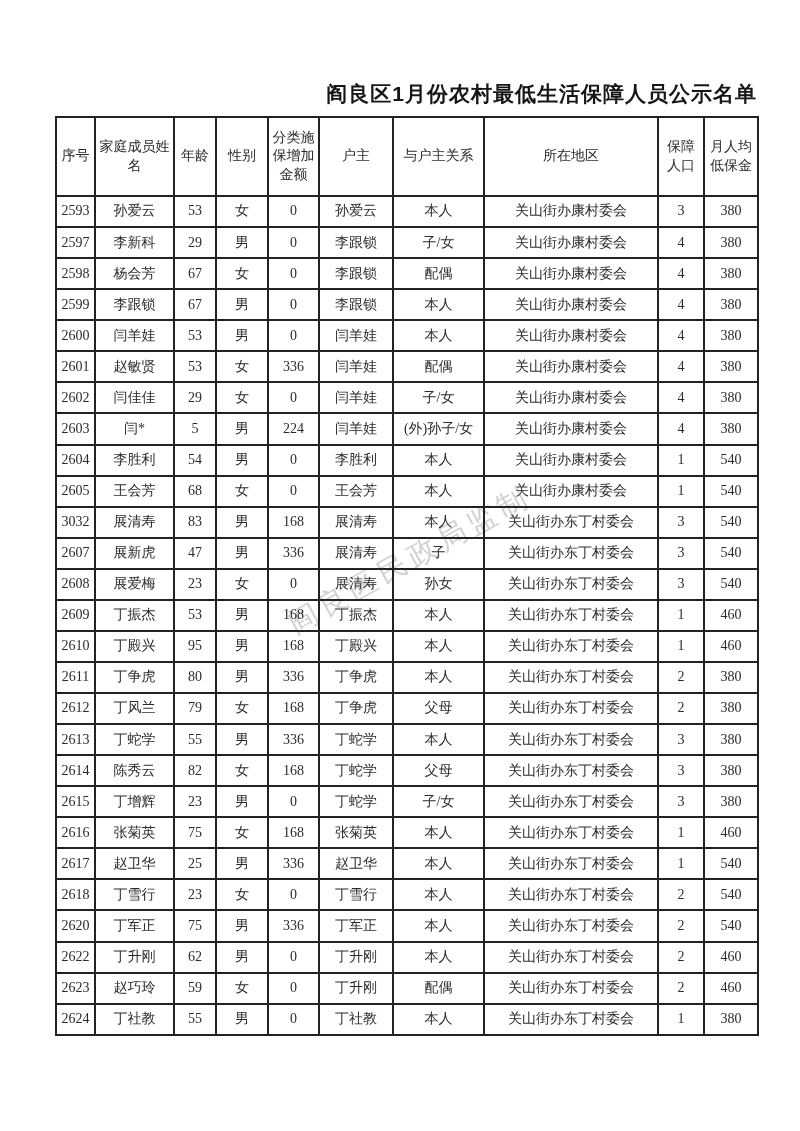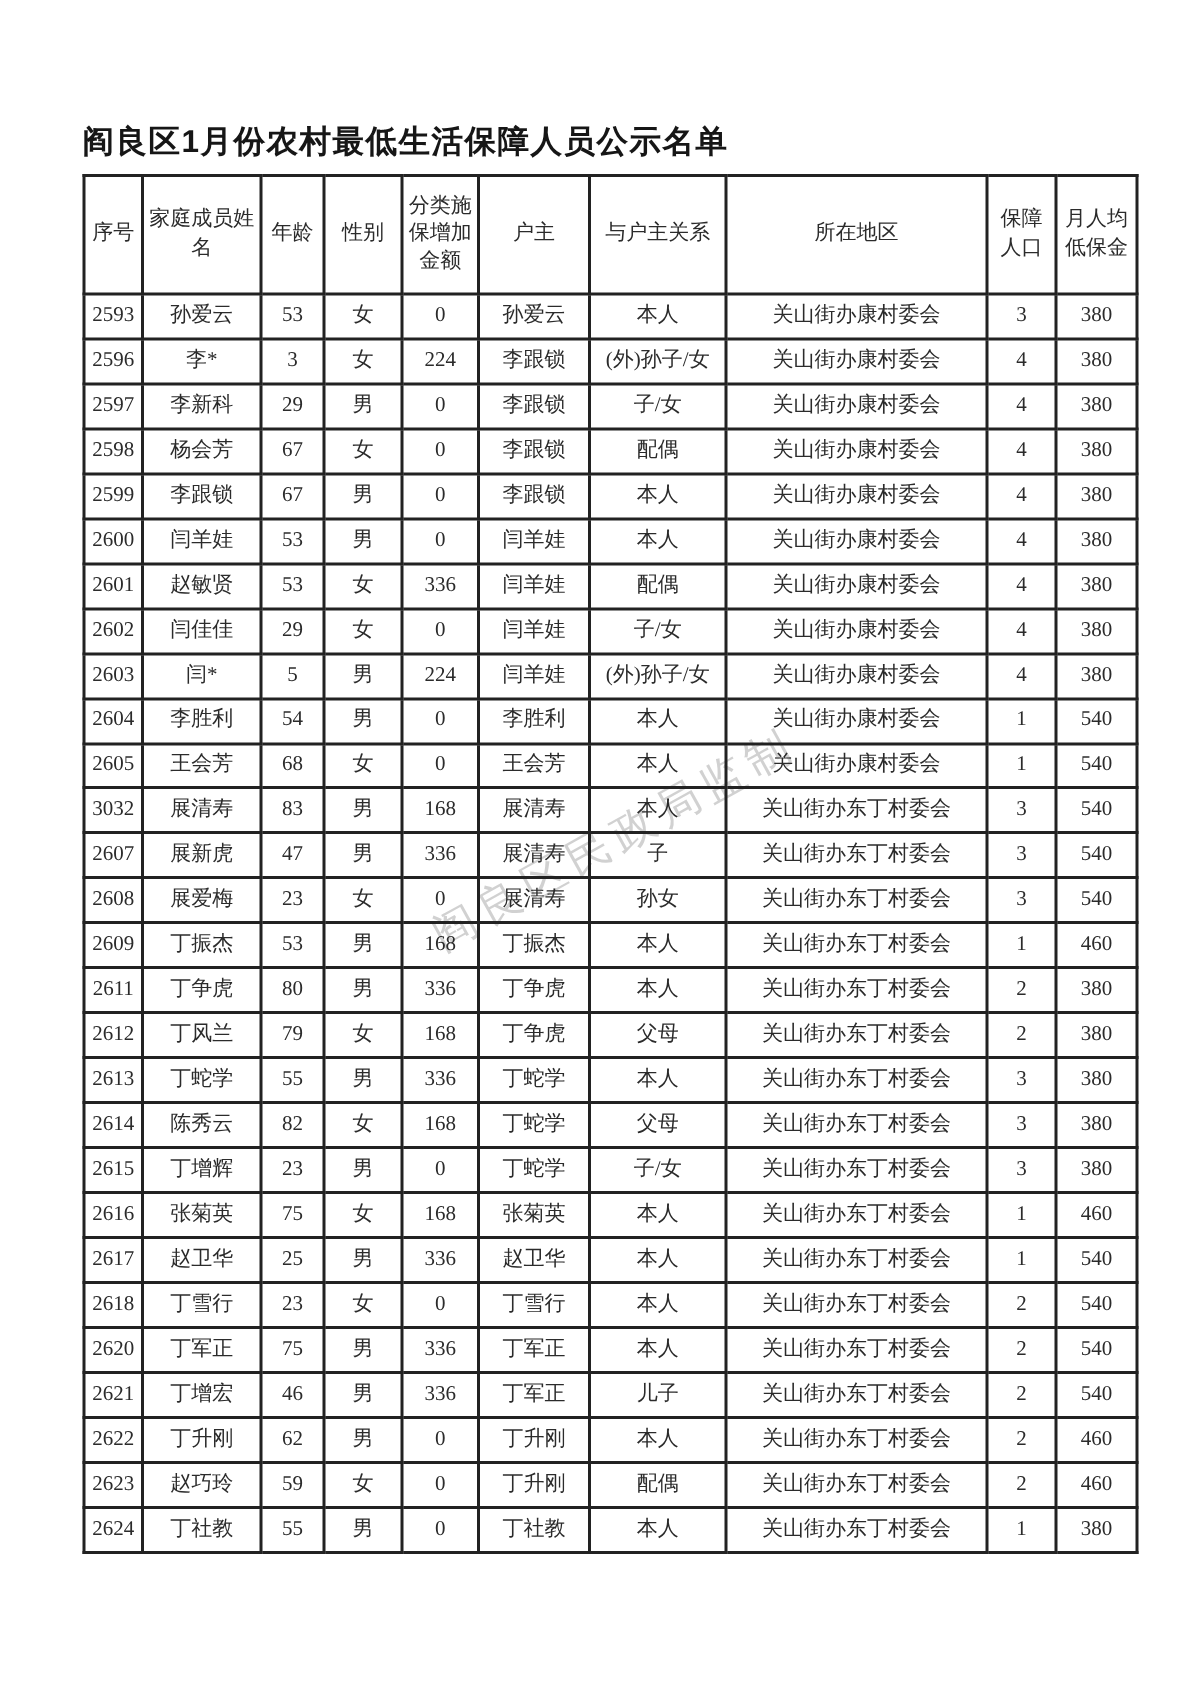--- a/index.html
+++ b/index.html
@@ -14,21 +14,21 @@
     background: #ffffff;
     overflow: hidden;
     font-family: "Liberation Serif", "DejaVu Serif", serif;
     color: #262626;
   }
   .doc-title {
     position: absolute;
     top: 80px;
     left: 55px;
     width: 702px;
-    text-align: left;
+    text-align: right;
     font-family: "Liberation Sans", "DejaVu Sans", sans-serif;
     font-size: 21px;
     font-weight: bold;
     color: #161616;
     letter-spacing: 1px;
   }
   .watermark {
     position: absolute;
     top: 540px;
     left: 270px;
@@ -123,32 +123,20 @@
           <td>53</td>
           <td>女</td>
           <td>0</td>
           <td>孙爱云</td>
           <td>本人</td>
           <td>关山街办康村委会</td>
           <td>3</td>
           <td>380</td>
         </tr>
         <tr>
-          <td>2596</td>
-          <td>李*</td>
-          <td>3</td>
-          <td>女</td>
-          <td>224</td>
-          <td>李跟锁</td>
-          <td>(外)孙子/女</td>
-          <td>关山街办康村委会</td>
-          <td>4</td>
-          <td>380</td>
-        </tr>
-        <tr>
           <td>2597</td>
           <td>李新科</td>
           <td>29</td>
           <td>男</td>
           <td>0</td>
           <td>李跟锁</td>
           <td>子/女</td>
           <td>关山街办康村委会</td>
           <td>4</td>
           <td>380</td>
@@ -291,20 +279,32 @@
           <td>53</td>
           <td>男</td>
           <td>168</td>
           <td>丁振杰</td>
           <td>本人</td>
           <td>关山街办东丁村委会</td>
           <td>1</td>
           <td>460</td>
         </tr>
         <tr>
+          <td>2610</td>
+          <td>丁殿兴</td>
+          <td>95</td>
+          <td>男</td>
+          <td>168</td>
+          <td>丁殿兴</td>
+          <td>本人</td>
+          <td>关山街办东丁村委会</td>
+          <td>1</td>
+          <td>460</td>
+        </tr>
+        <tr>
           <td>2611</td>
           <td>丁争虎</td>
           <td>80</td>
           <td>男</td>
           <td>336</td>
           <td>丁争虎</td>
           <td>本人</td>
           <td>关山街办东丁村委会</td>
           <td>2</td>
           <td>380</td>
@@ -399,32 +399,20 @@
           <td>75</td>
           <td>男</td>
           <td>336</td>
           <td>丁军正</td>
           <td>本人</td>
           <td>关山街办东丁村委会</td>
           <td>2</td>
           <td>540</td>
         </tr>
         <tr>
-          <td>2621</td>
-          <td>丁增宏</td>
-          <td>46</td>
-          <td>男</td>
-          <td>336</td>
-          <td>丁军正</td>
-          <td>儿子</td>
-          <td>关山街办东丁村委会</td>
-          <td>2</td>
-          <td>540</td>
-        </tr>
-        <tr>
           <td>2622</td>
           <td>丁升刚</td>
           <td>62</td>
           <td>男</td>
           <td>0</td>
           <td>丁升刚</td>
           <td>本人</td>
           <td>关山街办东丁村委会</td>
           <td>2</td>
           <td>460</td>

